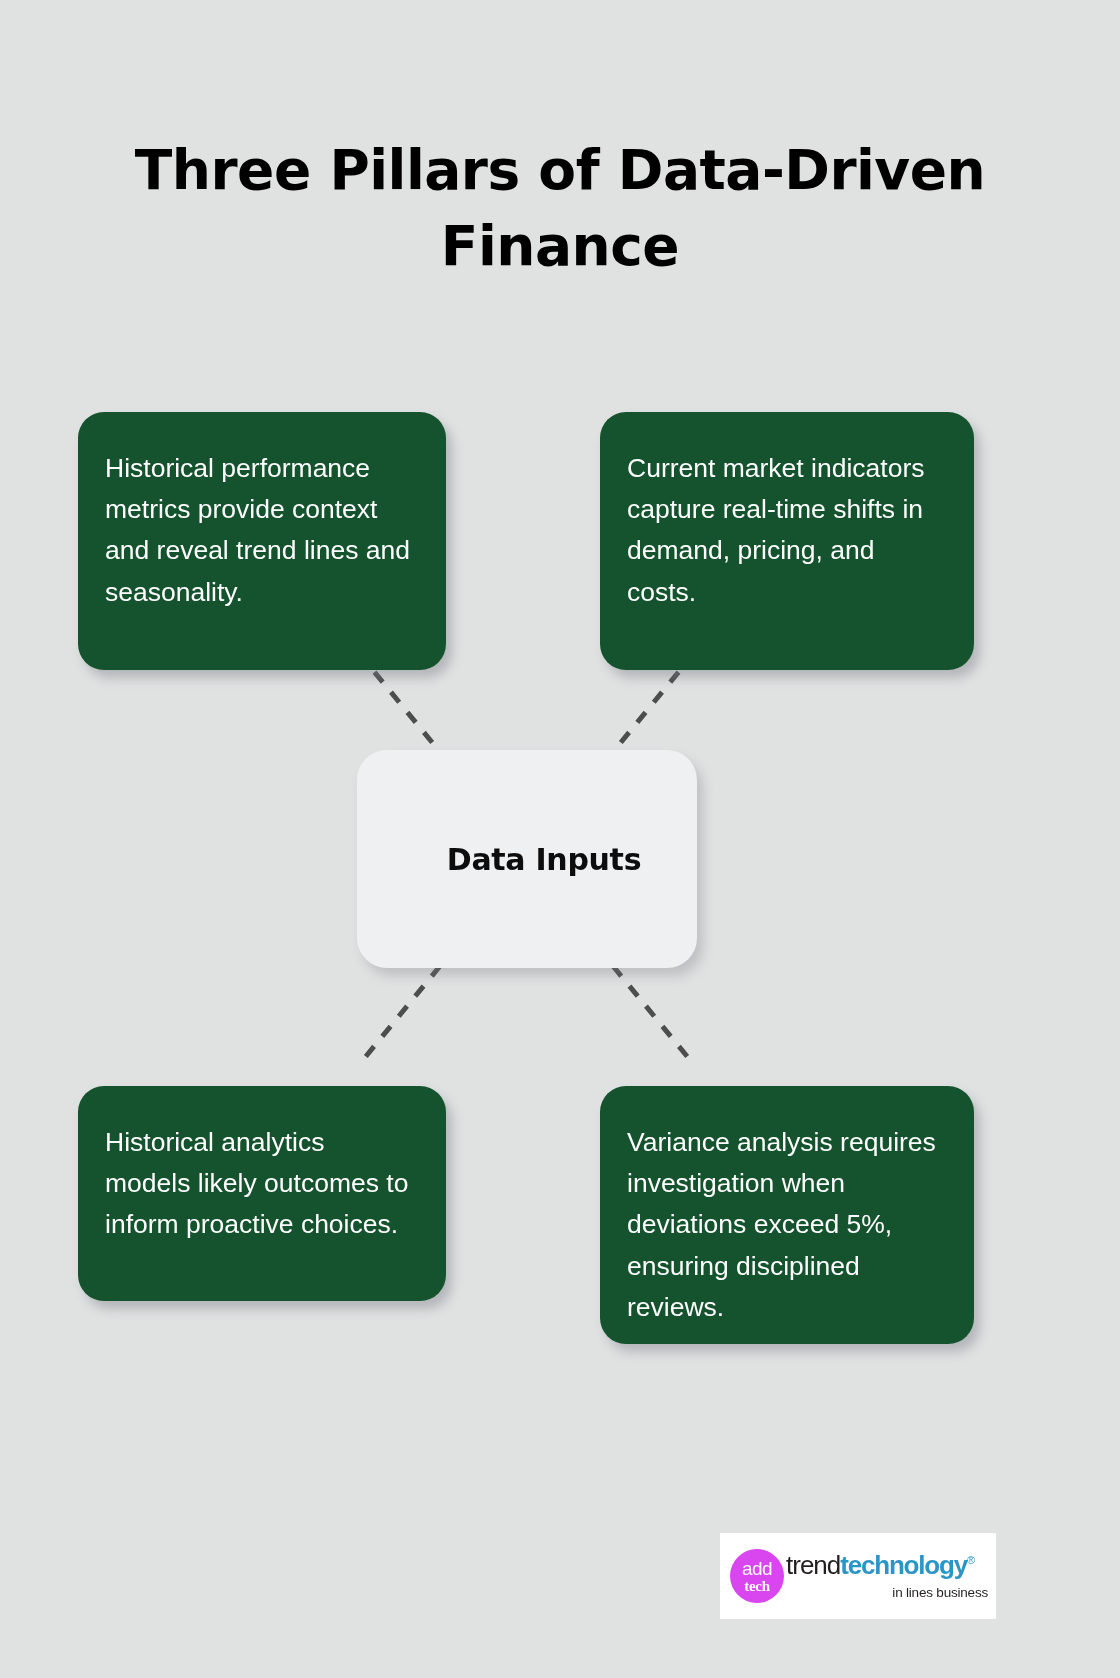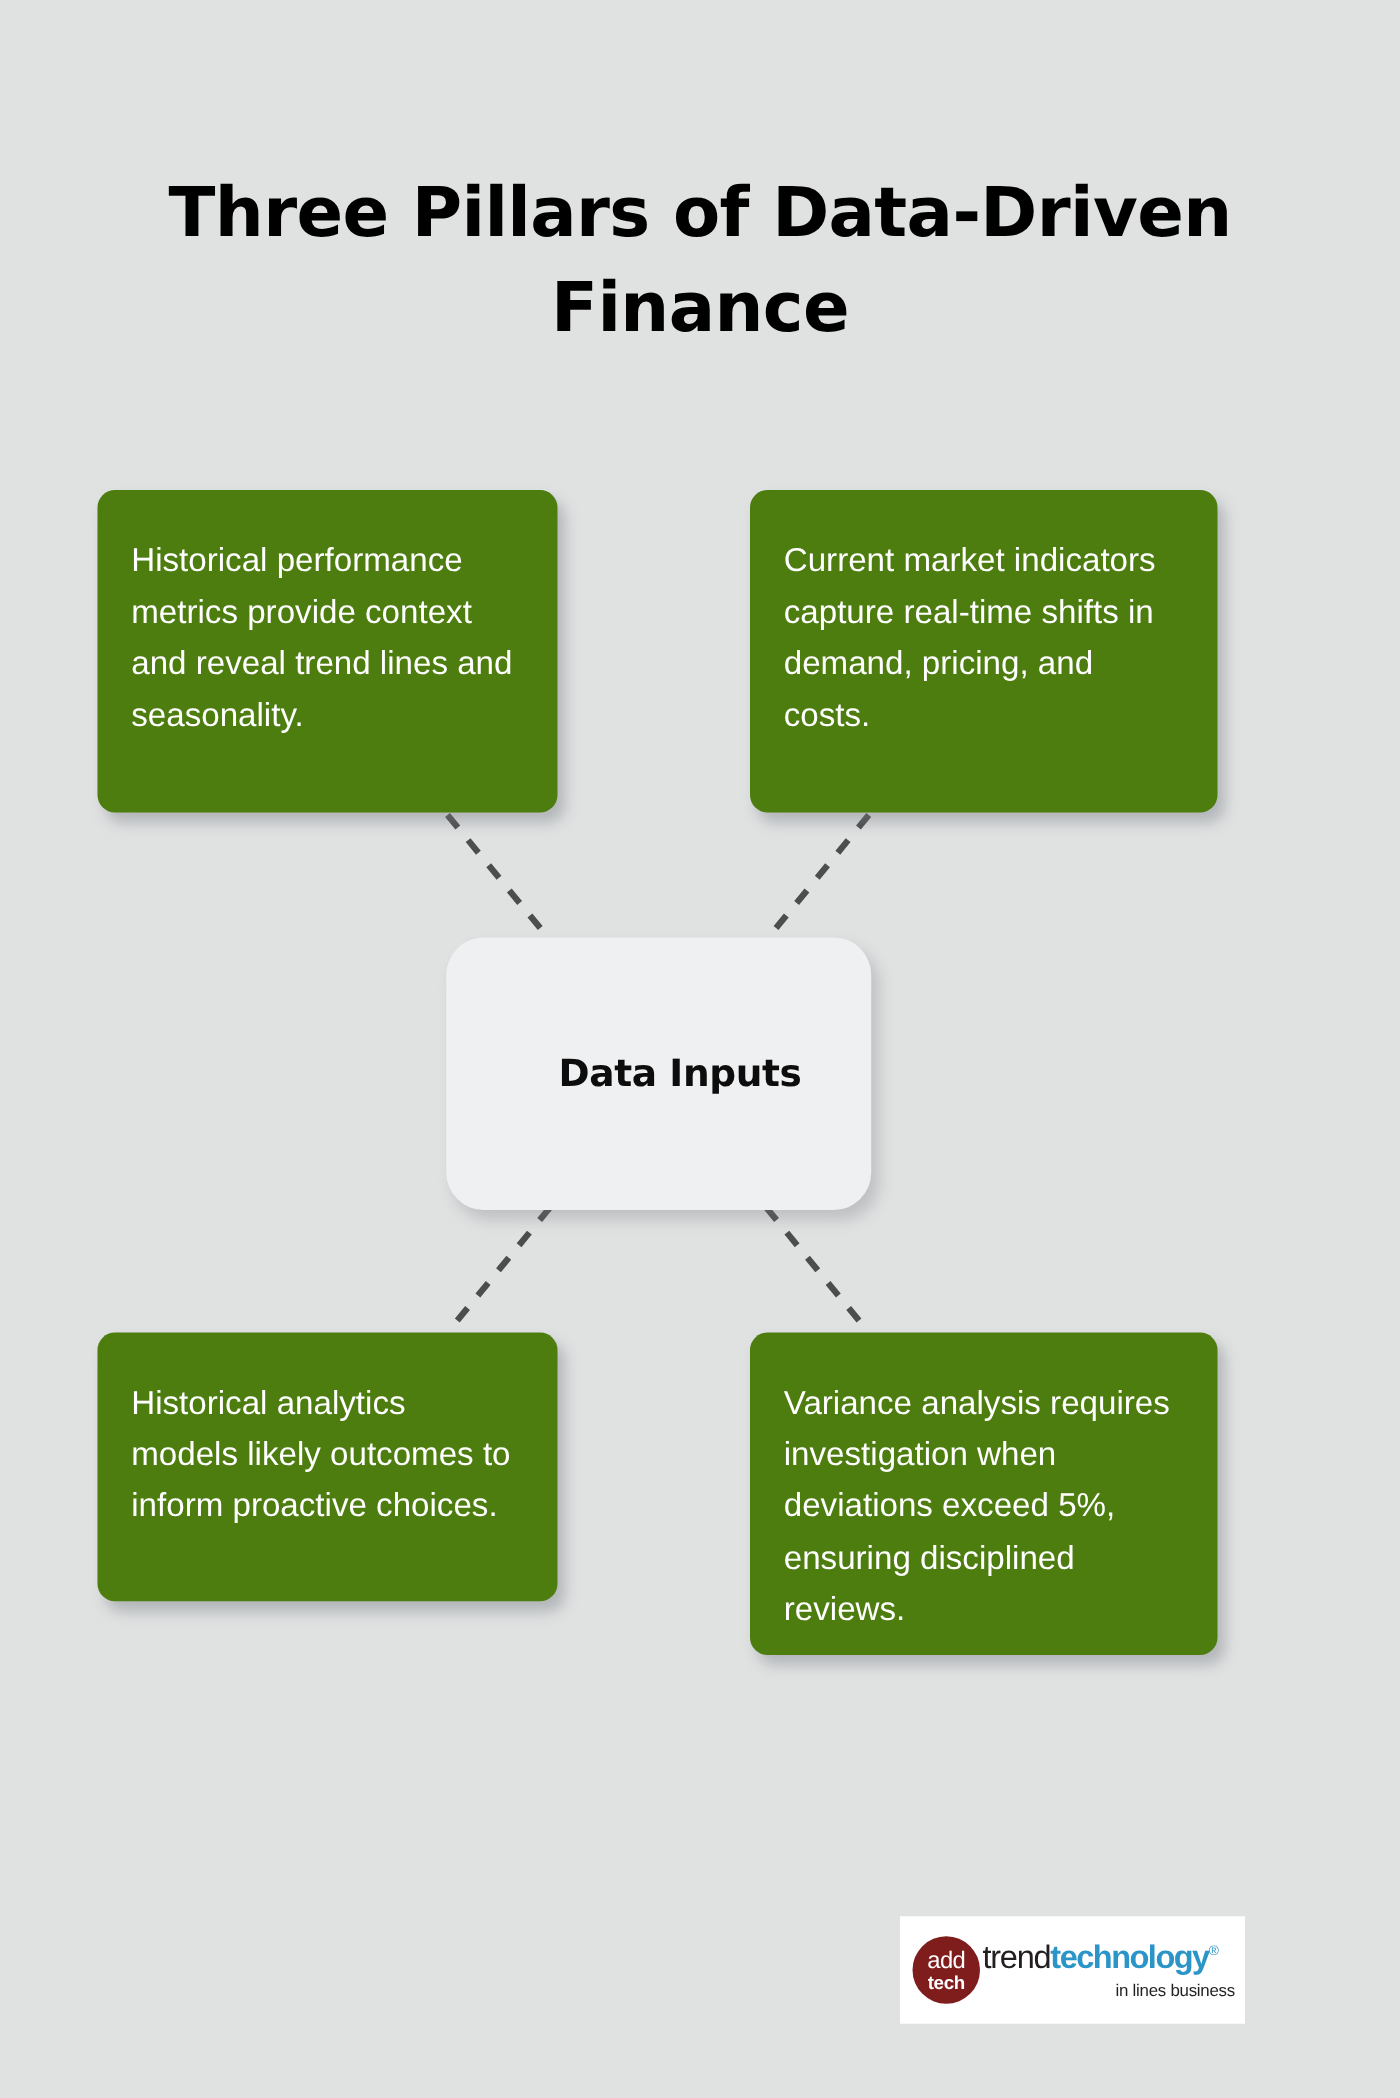--- a/index.html
+++ b/index.html
@@ -46,26 +46,27 @@
     left: 0;
     top: 0;
     width: 1120px;
     height: 1678px;
     pointer-events: none;
   }
 
   
   .card {
     position: absolute;
-    background: #4d7c0f;
-    border-radius: 14px;
+    background: #14532d;
+    border-radius: 26px;
     box-shadow: 6px 8px 11px rgba(120,125,130,0.42);
     display: flex;
     align-items: flex-start;
     padding: 36px 30px 30px 27px;
+    margin-top: 20px;
   }
 
   .card-text {
     color: #ffffff;
     font-size: 26.5px;
     line-height: 1.555;
     font-family: "Liberation Sans", sans-serif;
     font-weight: 400;
     white-space: pre-line;
   }
@@ -109,21 +110,21 @@
     background: #ffffff;
     display: flex;
     align-items: center;
     padding: 6px 8px 6px 10px;
   }
 
   #logo-badge {
     width: 54px;
     height: 54px;
     border-radius: 50%;
-    background: #7f1d1d;
+    background: #d946ef;
     flex: 0 0 auto;
     position: relative;
     display: flex;
     flex-direction: column;
     align-items: center;
     justify-content: center;
     line-height: 1;
     margin-right: -6px;
     z-index: 2;
   }
@@ -132,21 +133,21 @@
     color: #ffffff;
     font-family: "Liberation Sans", sans-serif;
     font-size: 19px;
     font-weight: 400;
     letter-spacing: -0.5px;
     margin-bottom: 1px;
   }
 
   #logo-badge-tech {
     color: #ffffff;
-    font-family: Liberation Sans, sans-serif;
+    font-family: Liberation Serif, serif;
     font-size: 15px;
     font-weight: bold;
     letter-spacing: -0.3px;
   }
 
   #logo-word {
     flex: 1 1 auto;
     display: flex;
     flex-direction: column;
     justify-content: center;

